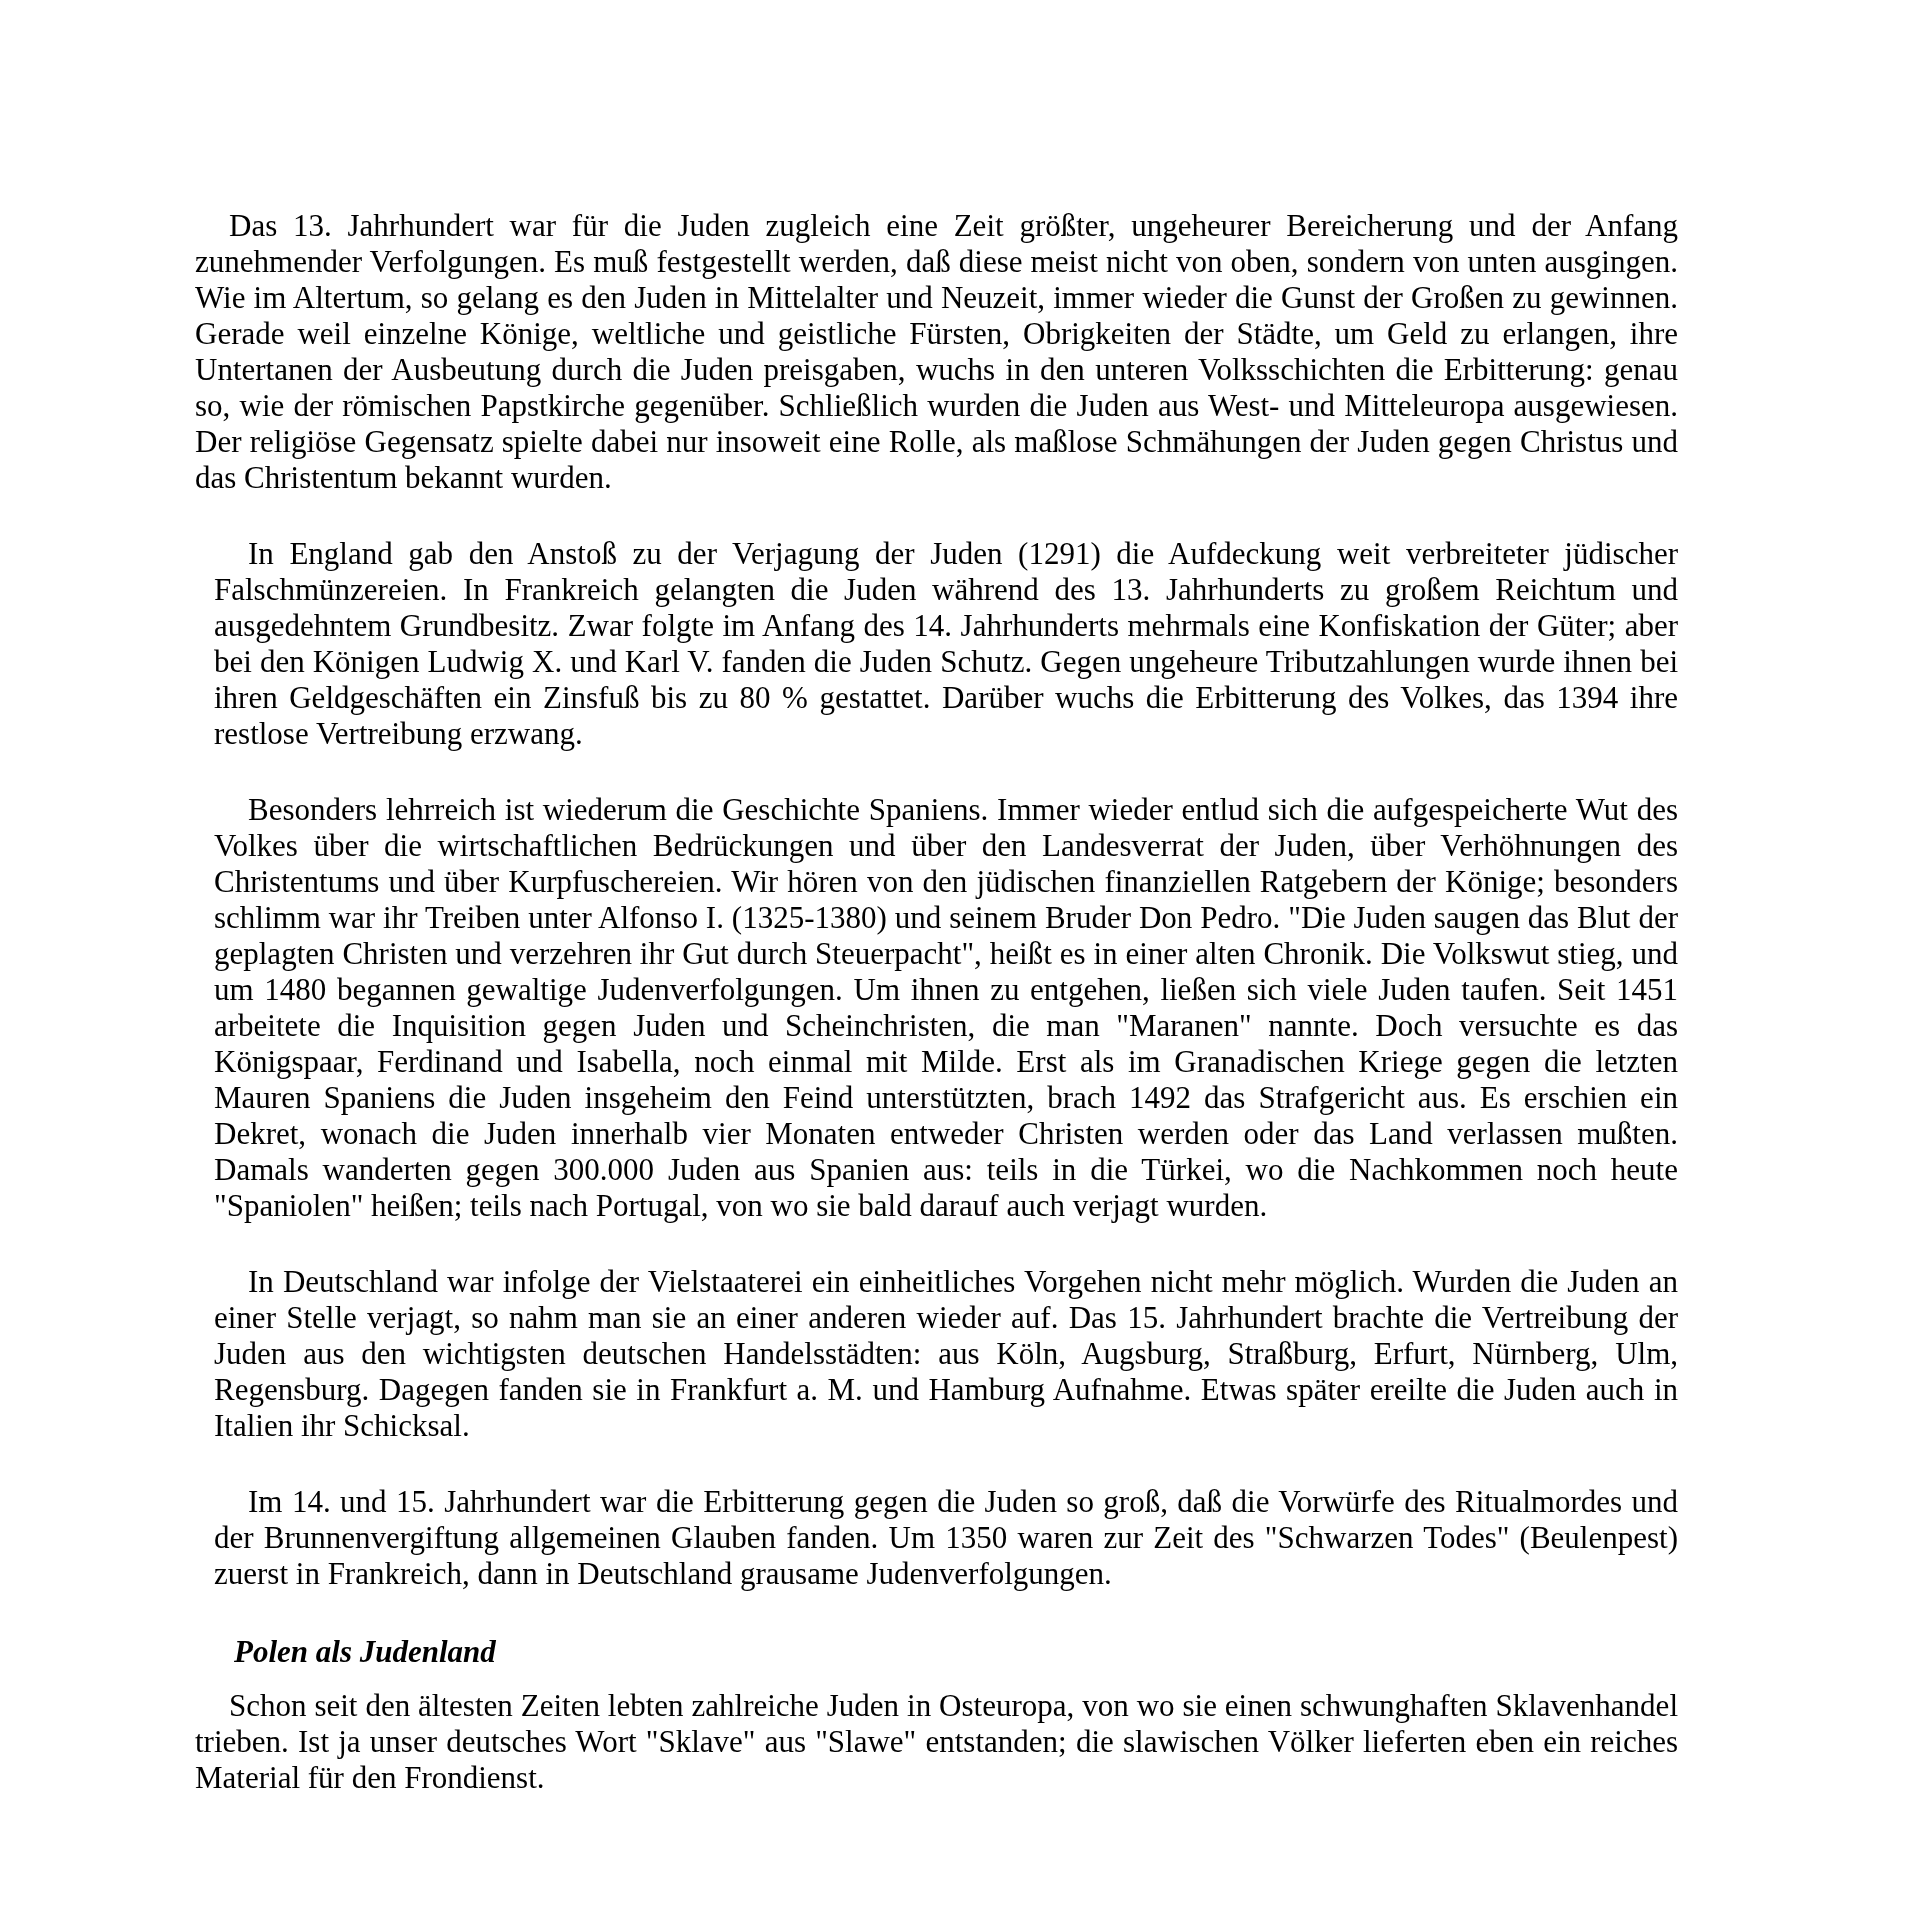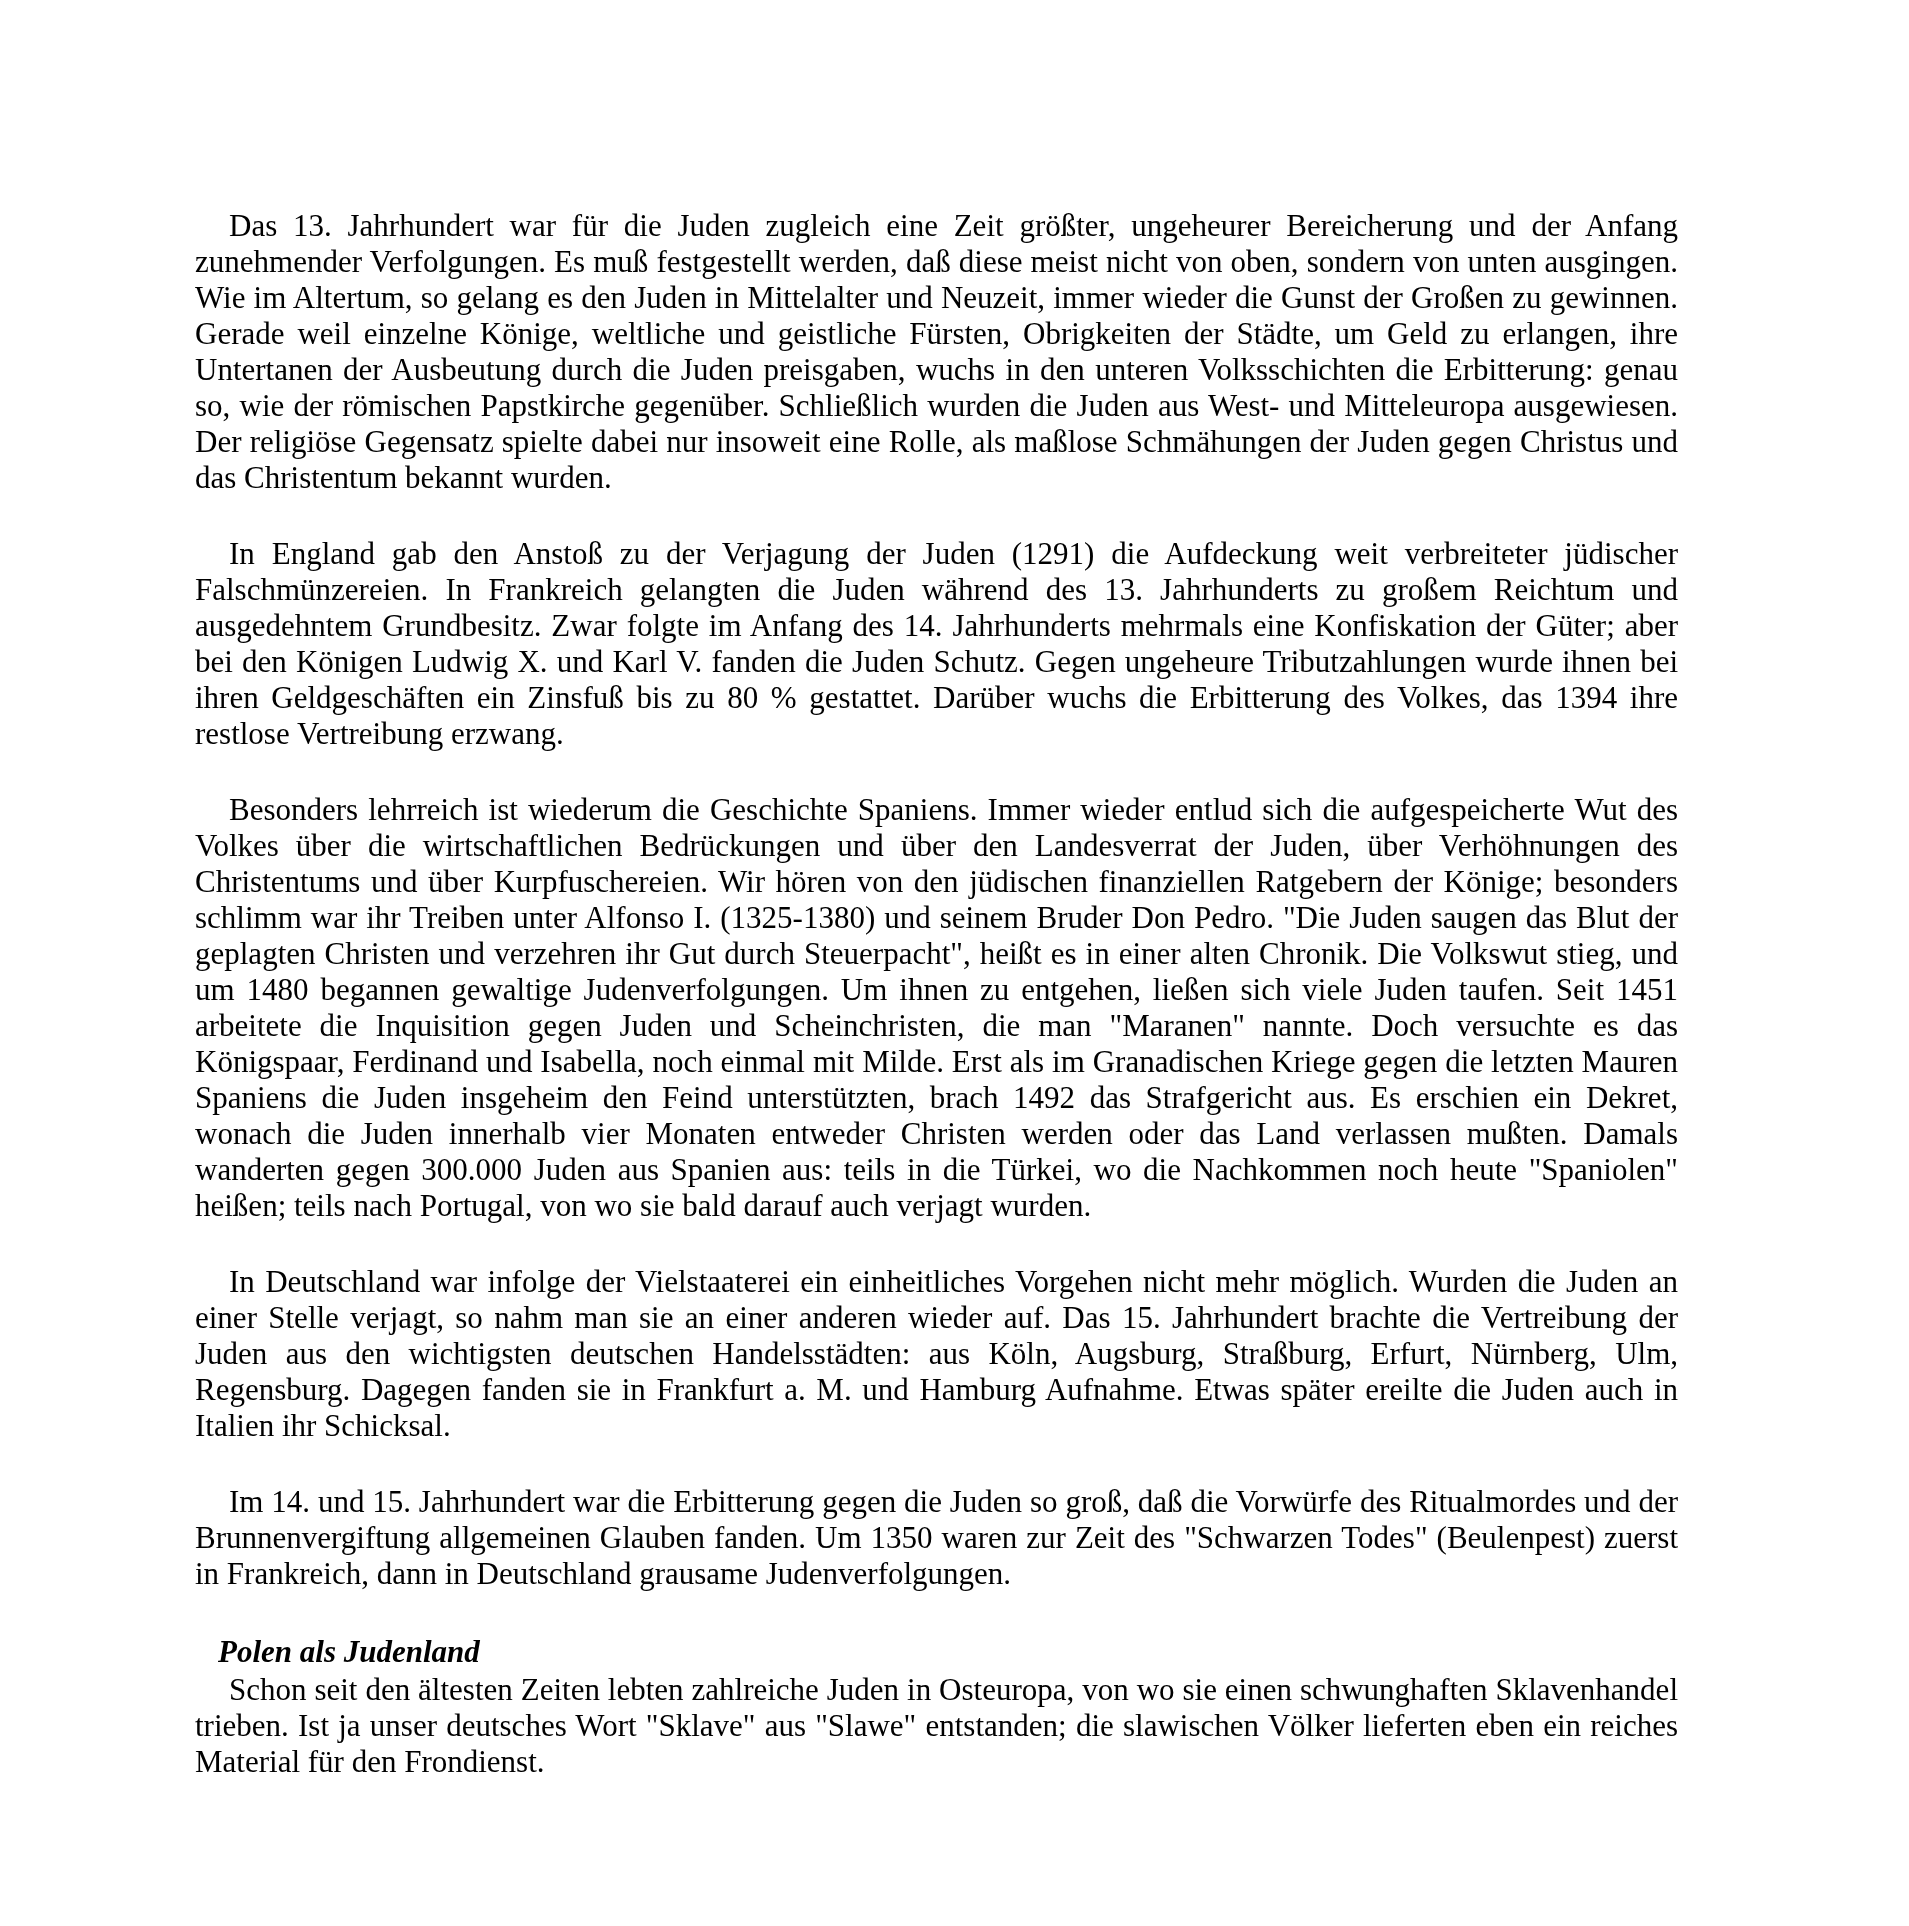--- a/index.html
+++ b/index.html
@@ -35,26 +35,27 @@
     line-height: 36px;
     text-align: justify;
     text-justify: inter-word;
     text-indent: 34px;
     hyphens: none;
     -webkit-hyphens: none;
     font-kerning: normal;
   }
   p.para + p.para {
     margin-top: 40px;
+    margin-left: 19px;
   }
   p.para.tight {
     margin-top: 0;
   }
   h2.section-heading {
-    margin: 0;
+    margin: 16px;
     padding: 0;
     font-size: 31px;
     line-height: 40px;
     font-weight: bold;
     font-style: italic;
     text-indent: 23px;
     text-align: left;
   }
   .heading-block {
     margin-top: 40px;

